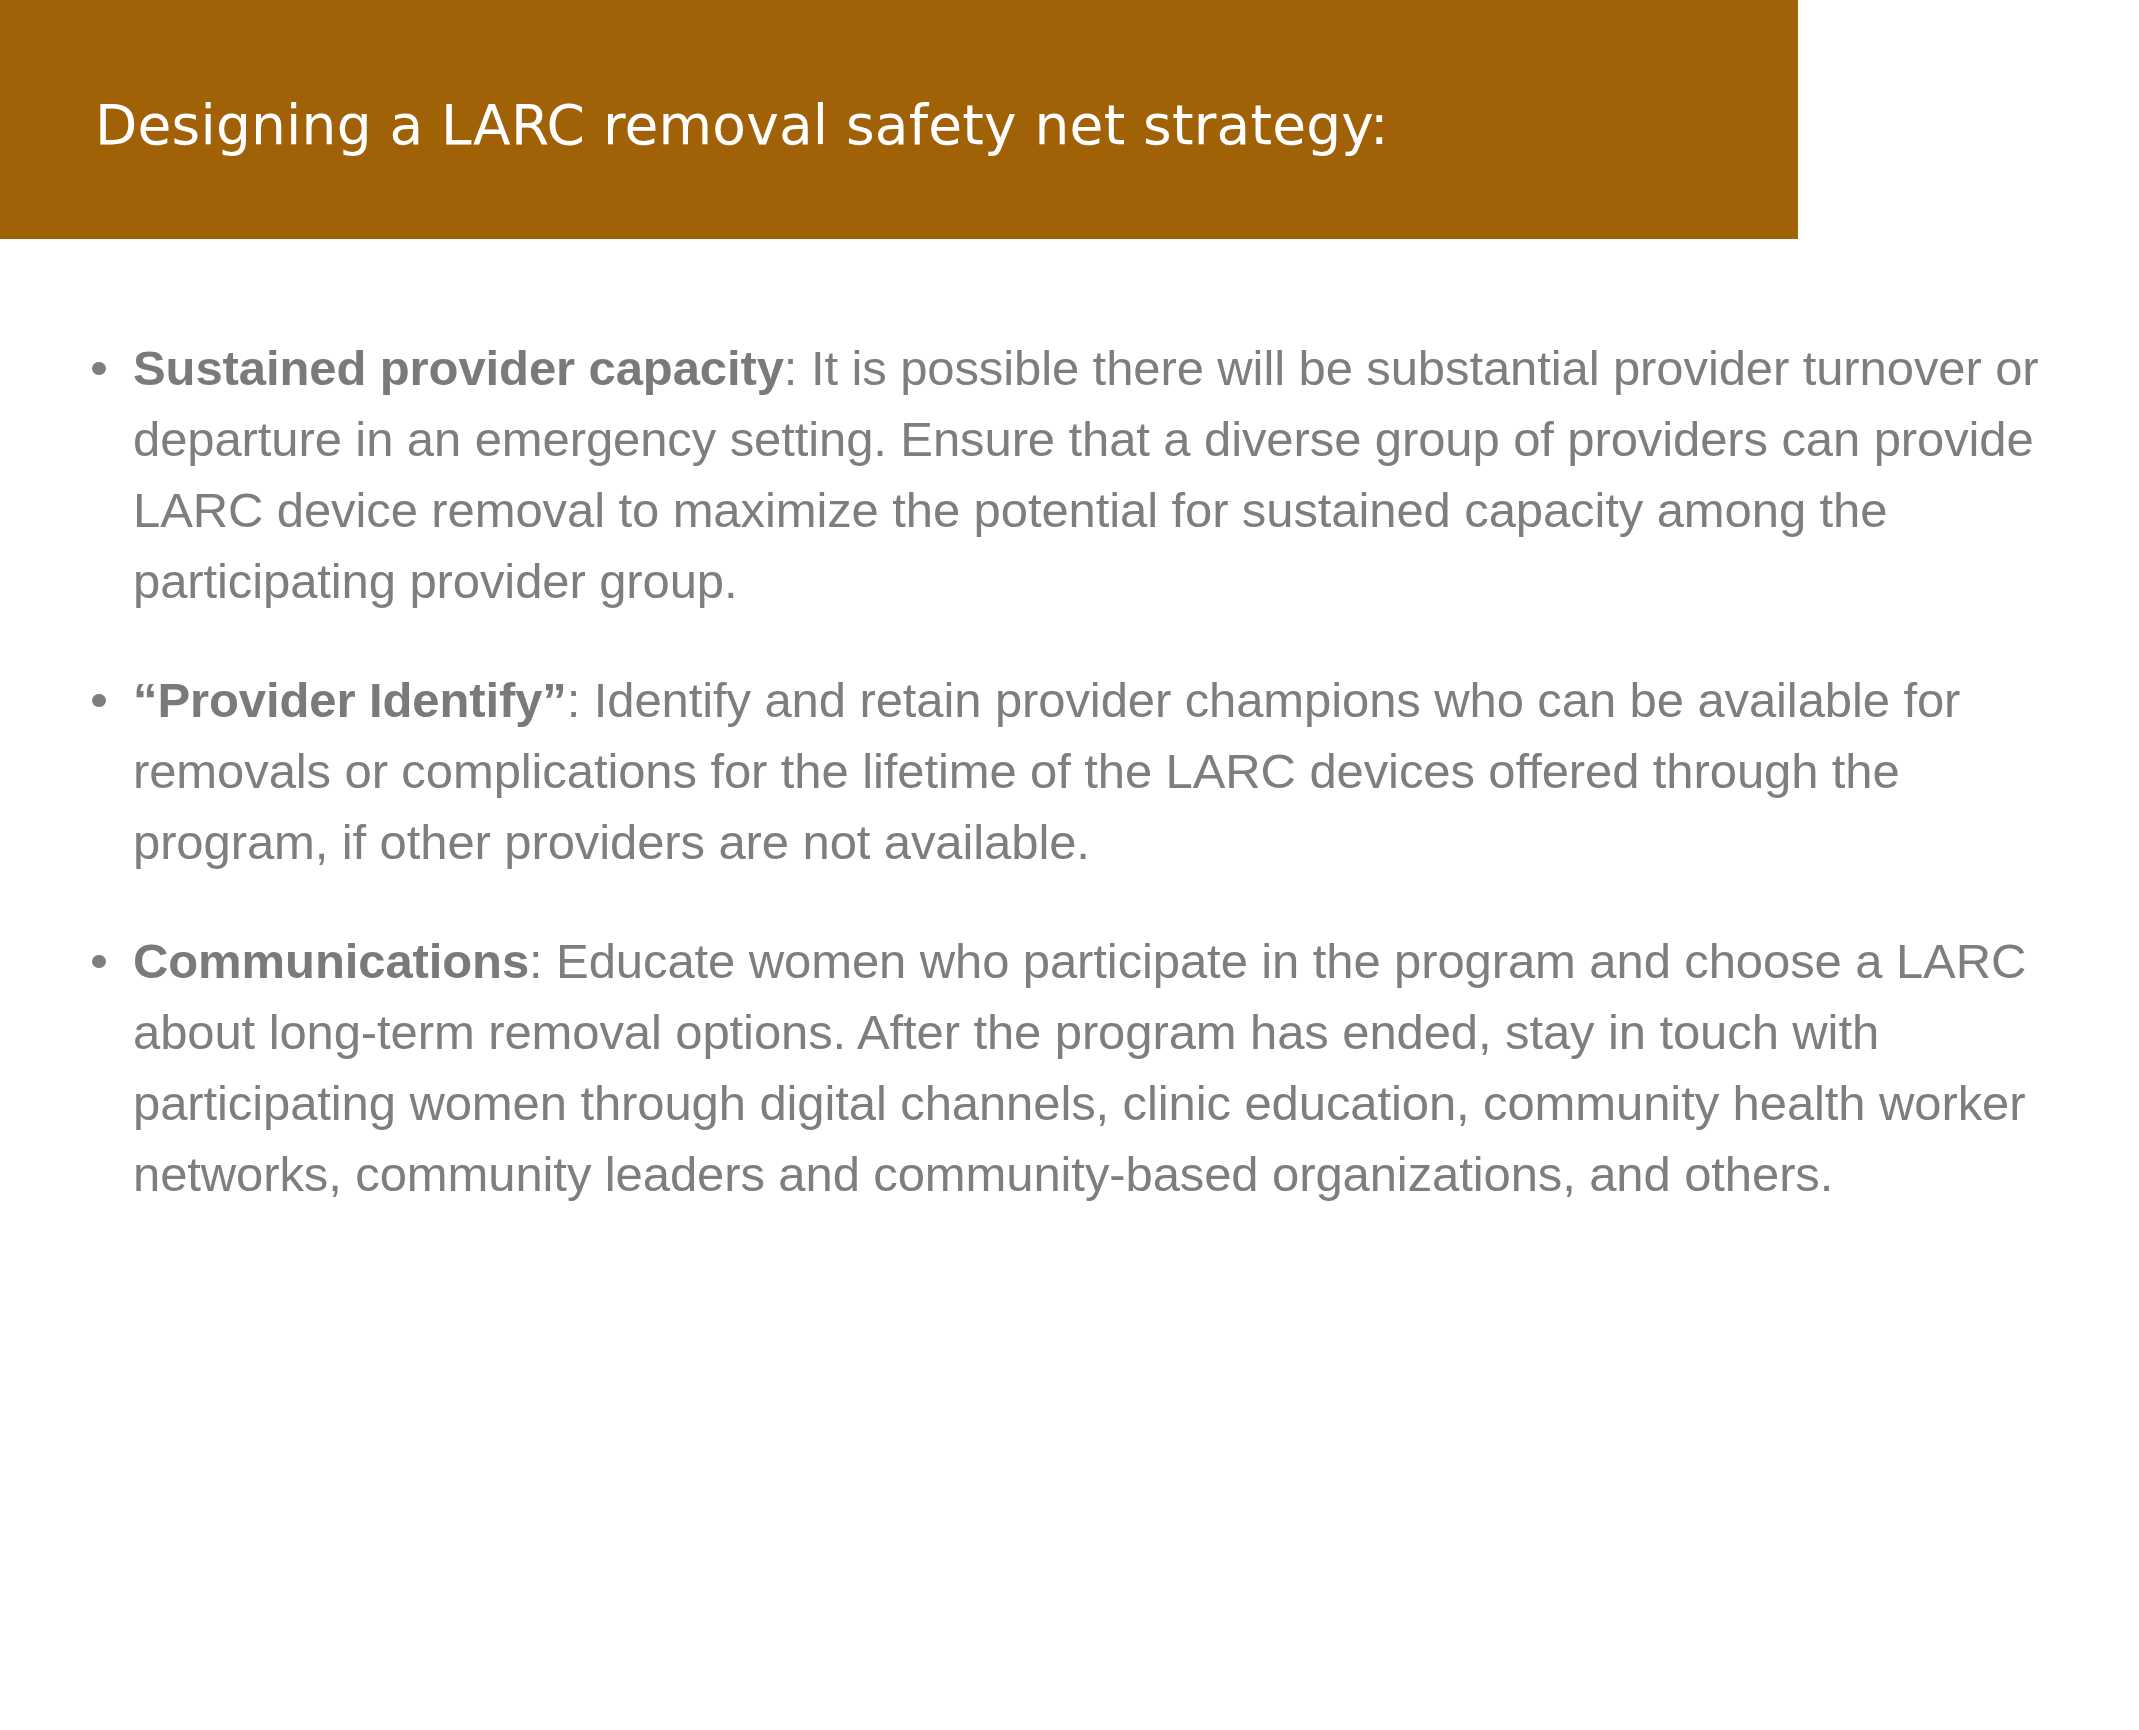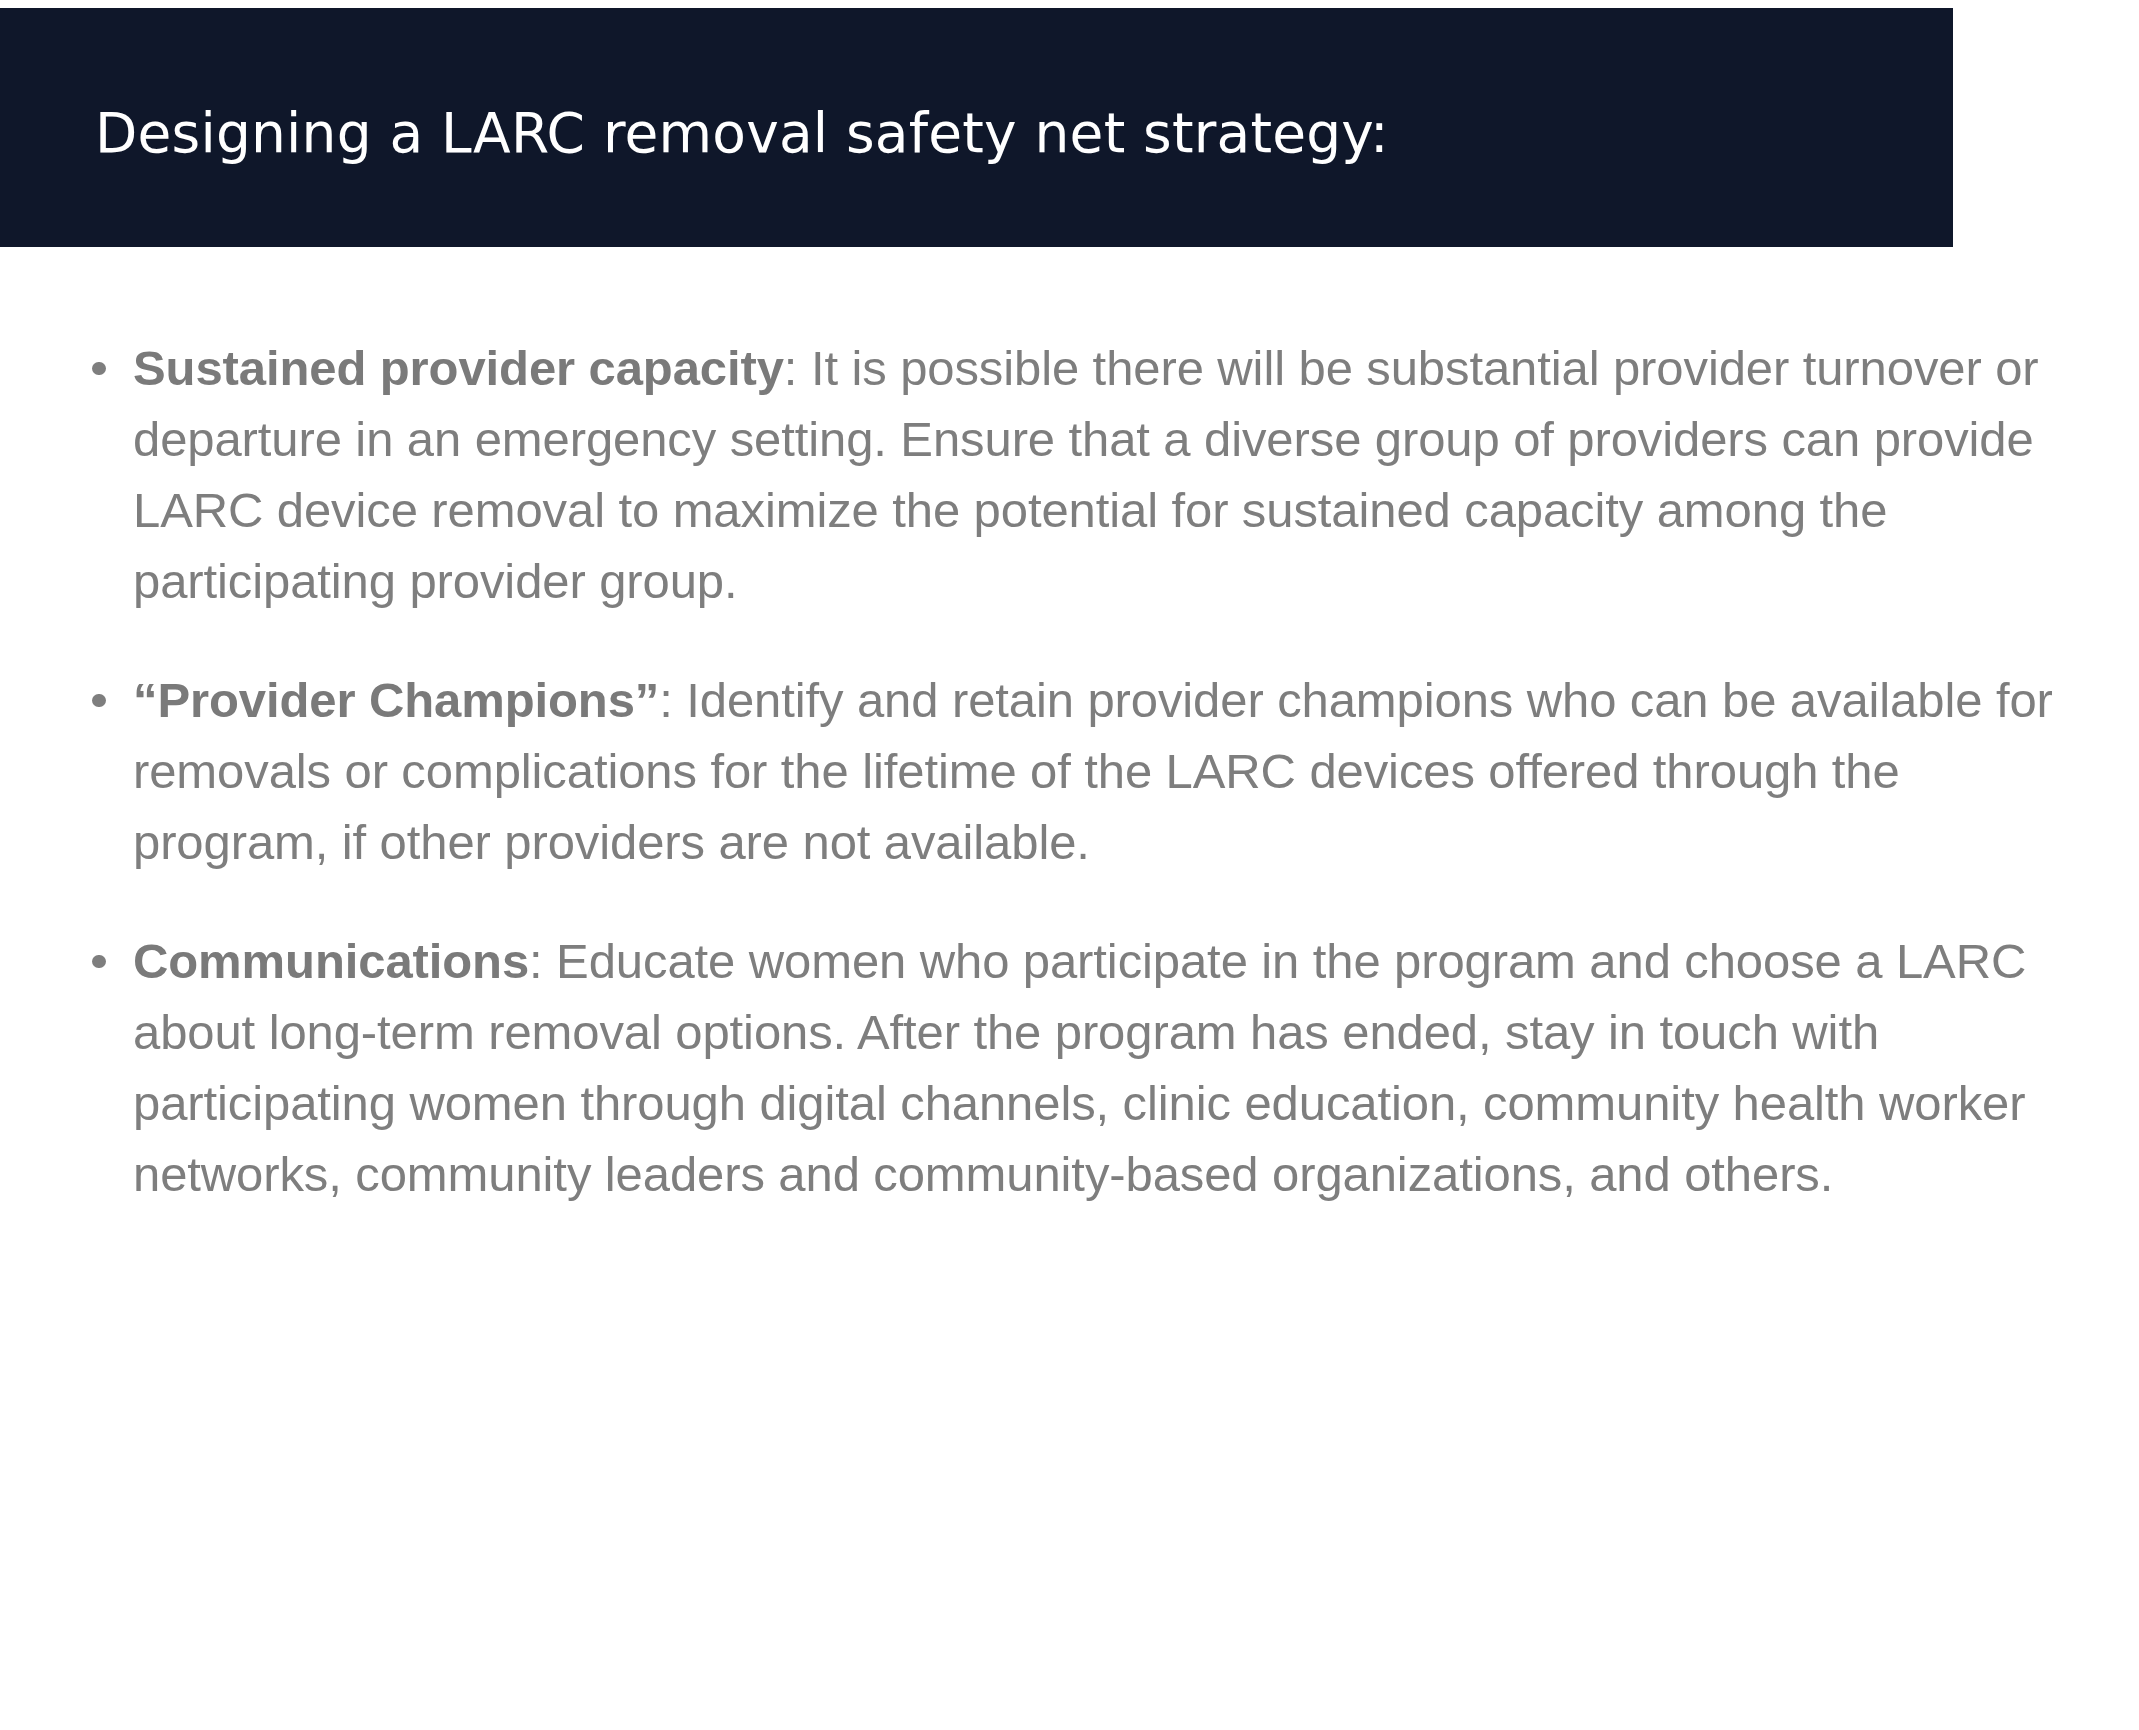--- a/index.html
+++ b/index.html
@@ -18,25 +18,25 @@
     position: relative;
     width: 2140px;
     height: 1731px;
     background: #ffffff;
     box-sizing: border-box;
   }
 
   
   .header-band {
     position: absolute;
-    top: 8px;
+    top: 0;
     left: 0;
-    width: 1953px;
+    width: 1798px;
     height: 239px;
-    background: #0f172a;
+    background: #a16207;
   }
 
   .header-title {
     position: absolute;
     left: 95px;
     top: 92px;
     font-family: "DejaVu Sans", "Liberation Sans", sans-serif;
     font-size: 55px;
     font-weight: 400;
     letter-spacing: 0.2px;
@@ -115,21 +115,21 @@
   <div class="body-area">
     <ul class="bullet-list">
 
       <li class="bullet-item">
         <span class="bullet-marker"></span>
         <span class="bullet-text"><span class="bullet-lead">Sustained provider capacity</span><span class="bullet-body">: It is possible there will be substantial provider turnover or departure in an emergency setting. Ensure that a diverse group of providers can provide LARC device removal to maximize the potential for sustained capacity among the participating provider group.</span></span>
       </li>
 
       <li class="bullet-item">
         <span class="bullet-marker"></span>
-        <span class="bullet-text"><span class="bullet-lead">“Provider Champions”</span><span class="bullet-body">: Identify and retain provider champions who can be available for removals or complications for the lifetime of the LARC devices offered through the program, if other providers are not available.</span></span>
+        <span class="bullet-text"><span class="bullet-lead">“Provider Identify”</span><span class="bullet-body">: Identify and retain provider champions who can be available for removals or complications for the lifetime of the LARC devices offered through the program, if other providers are not available.</span></span>
       </li>
 
 
       <li class="bullet-item">
         <span class="bullet-marker"></span>
         <span class="bullet-text"><span class="bullet-lead">Communications</span><span class="bullet-body">: Educate women who participate in the program and choose a LARC about long-term removal options. After the program has ended, stay in touch with participating women through digital channels, clinic education, community health worker networks, community leaders and community-based organizations, and others.</span></span>
       </li>
 
     </ul>
   </div>

